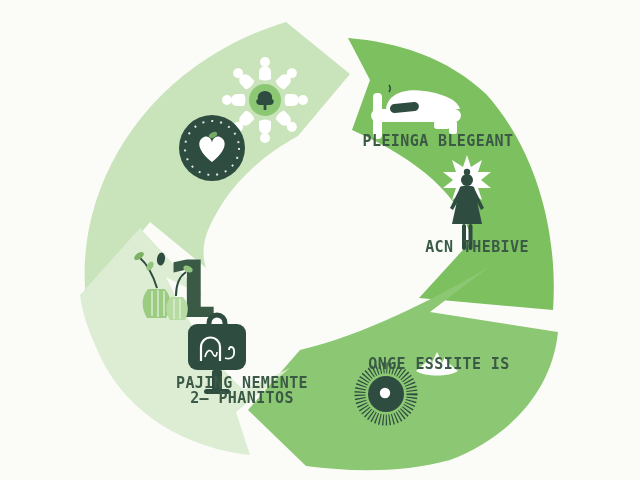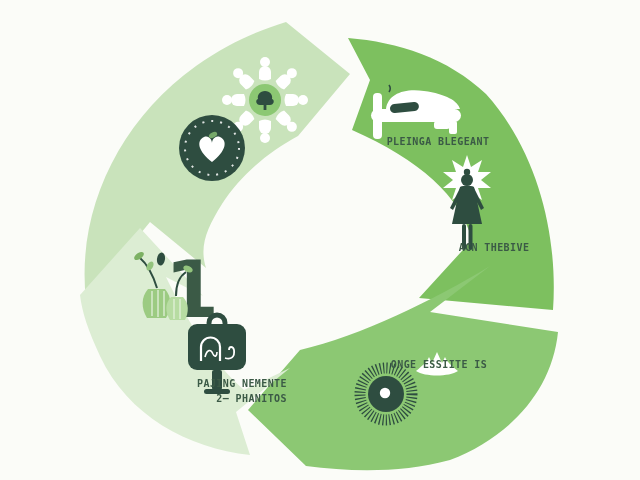--- a/index.html
+++ b/index.html
@@ -19,22 +19,22 @@
   .leafA{fill:#7cb163;}
   .leafB{fill:#93c47d;}
   .vaseA{fill:#9ccb82;}
   .vaseB{fill:#b7dca2;}
   .stroke-dark{stroke:var(--dark,#2e4d40);fill:none;}
   .stroke-white{stroke:#ffffff;fill:none;}
   .num{font-family:"DejaVu Sans",sans-serif;font-weight:700;font-size:78px;fill:var(--text,#3b5a46);}
   .label{
     position:absolute;transform:translateX(-50%);
     color:var(--text,#3b5a46);
-    font-weight:700;font-size:10px;line-height:15px;letter-spacing:0.4px;
-    text-align:right;white-space:nowrap;
+    font-weight:700;font-size:15px;line-height:15px;letter-spacing:0.4px;
+    text-align:center;white-space:nowrap;
   }
 </style>
 </head>
 <body>
 
 <div class="stage">
 
   <svg width="640" height="480" viewBox="0 0 640 480">
 
     <path class="a1" d="M 86,300 C 76,212 118,122 196,66 C 230,42 260,30 286,22 L 350,74 L 298,136 C 268,152 240,176 222,204 C 207,228 199,246 206,268 L 150,222 Z"></path>
@@ -146,21 +146,21 @@
   </svg>
 
   
   <div class="label" style="left:198px;top:165px;">
   </div>
 
   <div class="label" style="left:438px;top:134px;">
     <div>PLEINGA BLEGEANT</div>
   </div>
 
-  <div class="label" style="left:494px;top:240px;">
+  <div class="label" style="left:477px;top:240px;">
     <div>ACN THEBIVE</div>
   </div>
 
   <div class="label" style="left:439px;top:330px;margin-top:27px;">
     <div>ONGE ESSIITE IS</div>
   </div>
 
   <div class="label" style="left:242px;top:376px;">
     <div>PAJING NEMENTE</div>
     <div>2– PHANITOS</div>

